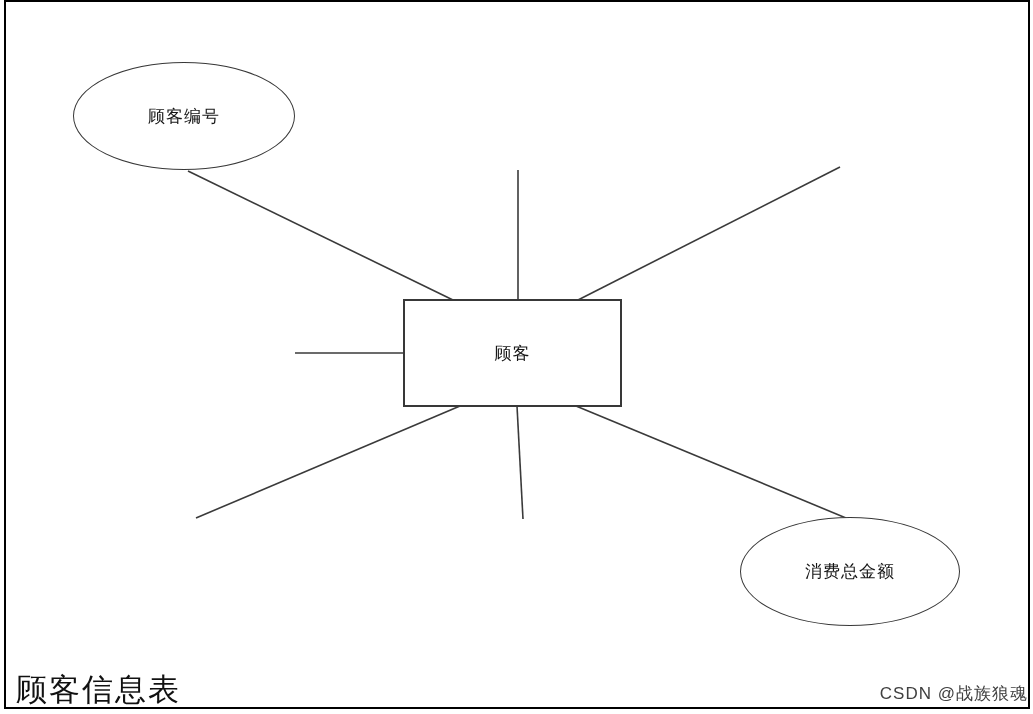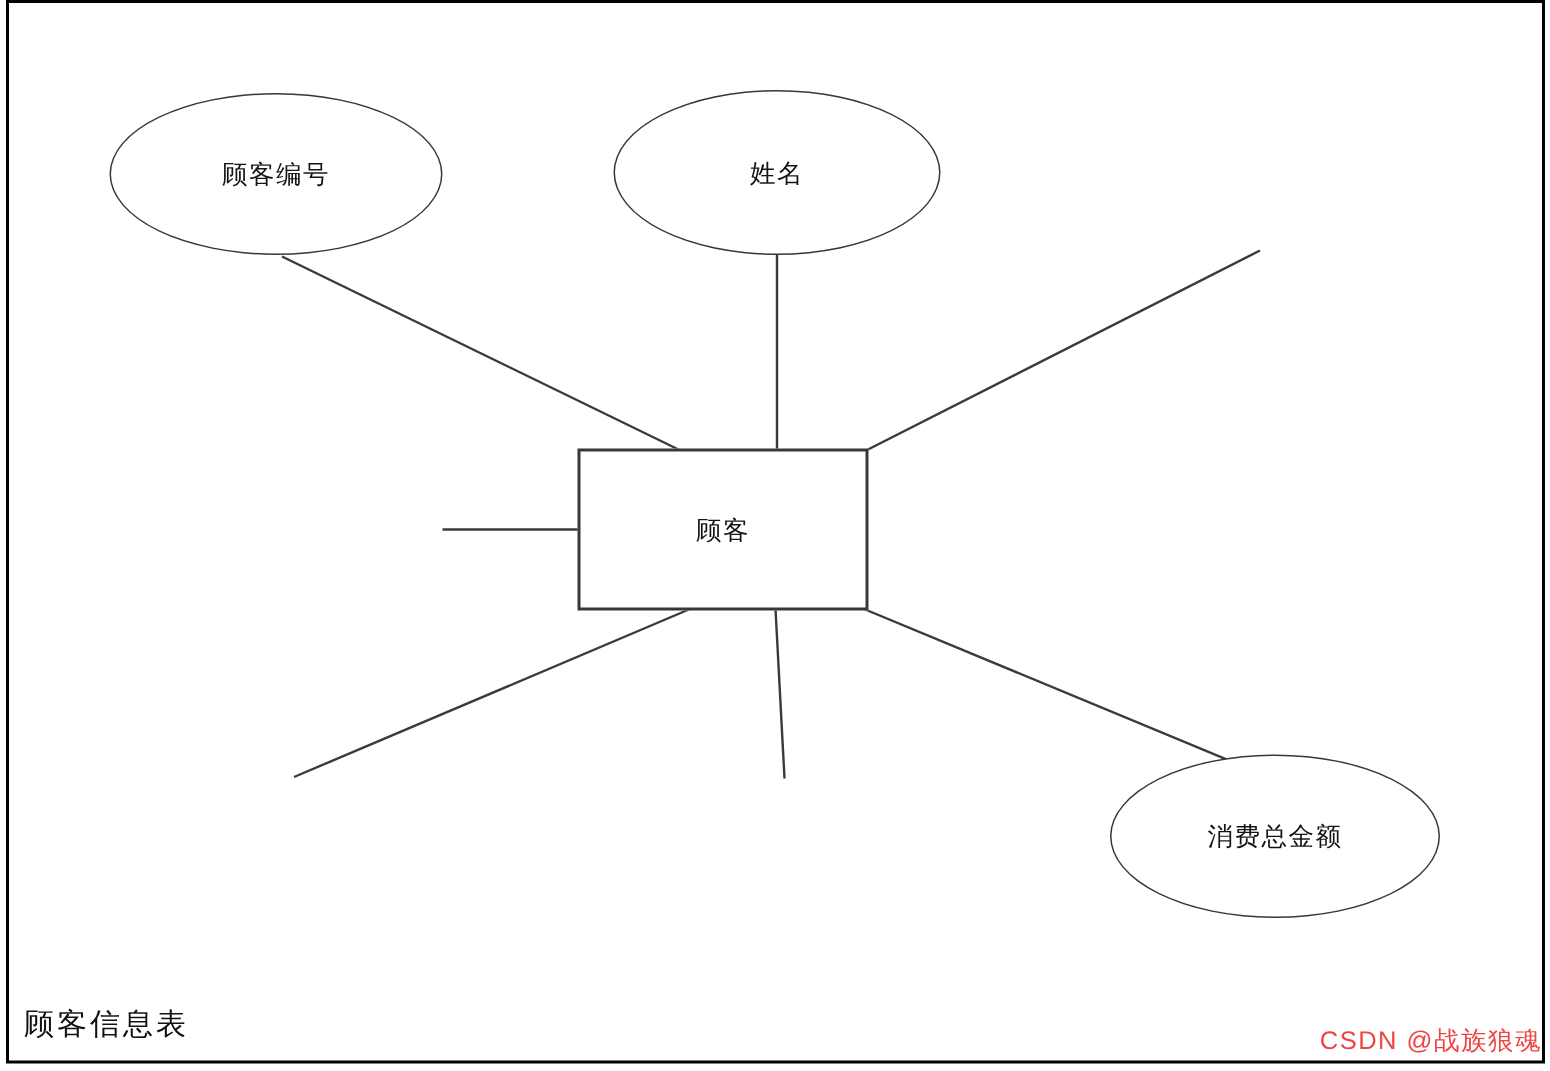--- a/index.html
+++ b/index.html
@@ -49,30 +49,30 @@
   }
   .entity-rect {
     border: 2px solid #383838;
     border-radius: 0;
   }
   .caption {
     position: absolute;
     left: 16px;
     top: 669px;
     font-family: "Liberation Serif", serif;
-    font-size: 20px;
+    font-size: 31px;
     color: #111111;
     letter-spacing: 2px;
   }
   .watermark {
     position: absolute;
     right: 5px;
     top: 682px;
     font-size: 17px;
-    color: #ef4444;
+    color: #404040;
     letter-spacing: 1px;
   }
 </style>
 </head>
 <body>
 
 <div class="canvas">
 
   <svg class="connector-layer" viewBox="0 0 1033 714" xmlns="http://www.w3.org/2000/svg">
 
@@ -88,33 +88,30 @@
 
     <line x1="517" y1="406" x2="523" y2="519" stroke="#3a3a3a" stroke-width="1.6"></line>
 
     <line x1="576" y1="406" x2="846" y2="518" stroke="#3a3a3a" stroke-width="1.6"></line>
   </svg>
 
   <div class="node ellipse" style="left:73px;  top:62px;  width:222px; height:108px;">
     <span>顾客编号</span>
   </div>
 
-  <div class="node ellipse" style="left:409px; top:60px;  width:218px; height:110px;">
-    <span>姓名</span>
-  </div>
 
 
 
 
 
-  <div class="node ellipse" style="left:740px; top:503px; width:220px; height:109px;">
+  <div class="node ellipse" style="left:740px; top:517px; width:220px; height:109px;">
     <span>消费总金额</span>
   </div>
 
-  <div class="node entity-rect" style="left:385px; top:299px; width:194px; height:108px;">
+  <div class="node entity-rect" style="left:403px; top:299px; width:219px; height:108px;">
     <span>顾客</span>
   </div>
 
   <div class="caption">顾客信息表</div>
 
   <div class="watermark">CSDN @战族狼魂</div>
 
   <div class="frame"></div>
 
 </div>

